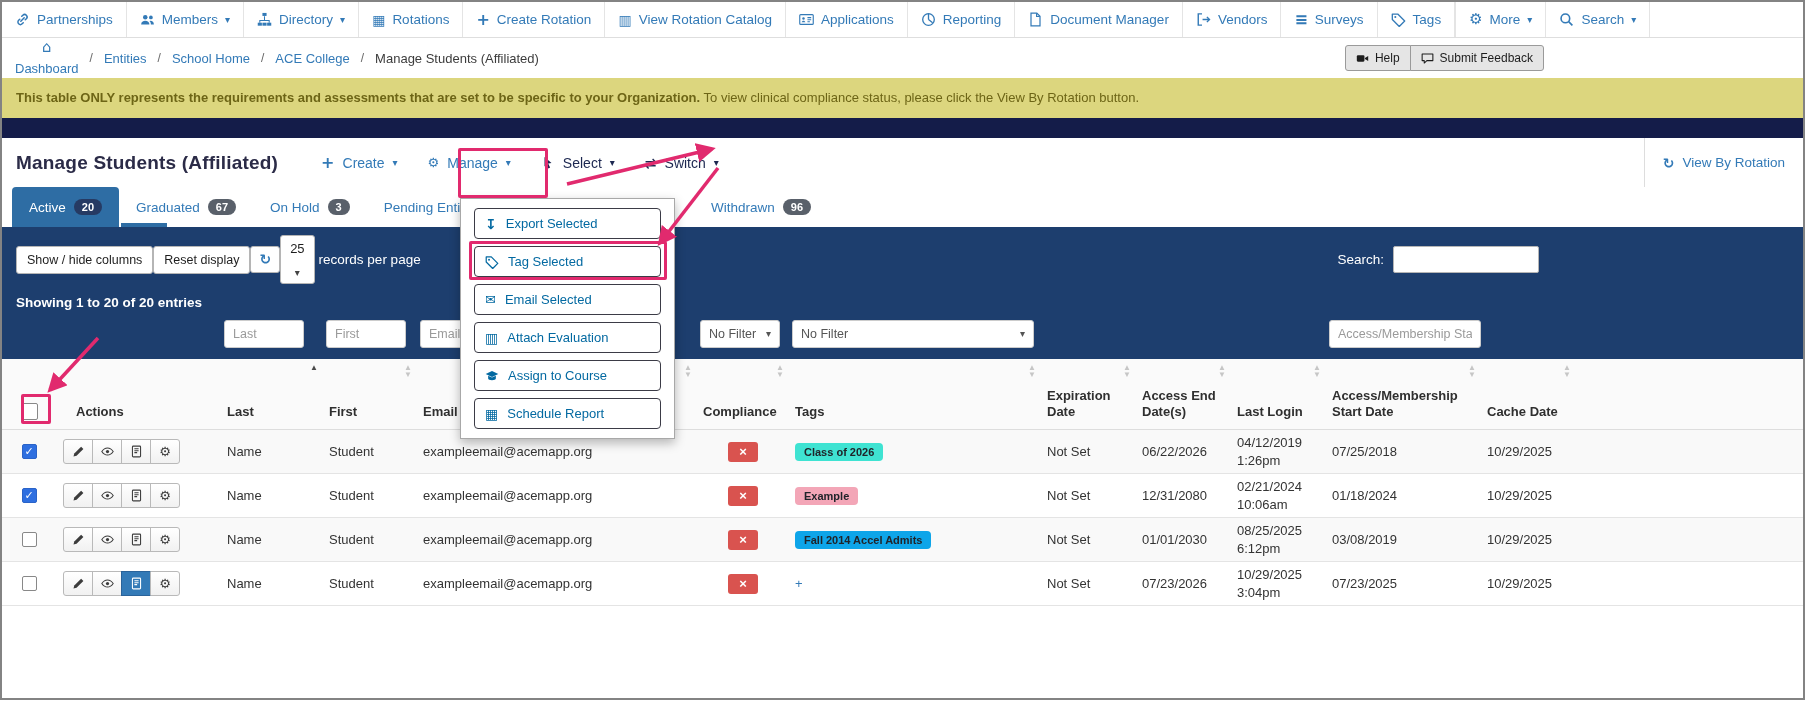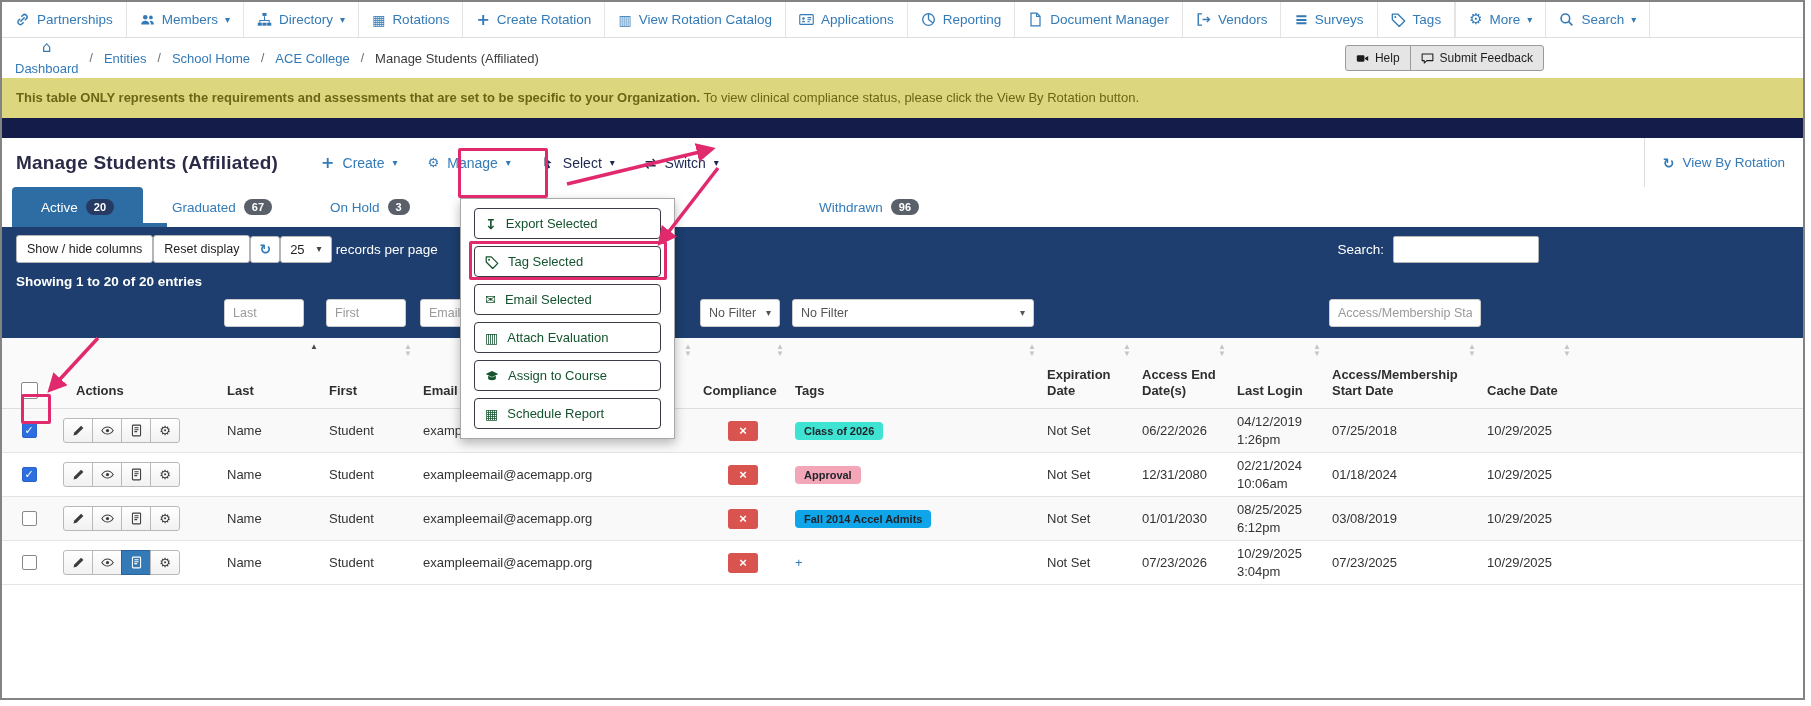--- a/index.html
+++ b/index.html
@@ -58,33 +58,33 @@
   
   .panel-head{display:flex;align-items:center;height:49px;background:#fff;padding-left:14px;}
   .panel-title{font-size:19px;font-weight:bold;color:var(--ink);margin-right:28px;letter-spacing:.2px;}
   .menu-btn{display:flex;align-items:center;gap:8px;font-size:14px;color:var(--blue);padding:0 15px;height:100%;cursor:pointer;white-space:nowrap;}
   .menu-btn.dark{color:#1c2750;}
   .menu-btn svg{width:14px;height:14px;}
   .vbr{margin-left:auto;display:flex;align-items:center;gap:8px;color:var(--blue);font-size:13.5px;border-left:1px solid #ddd;height:100%;padding:0 18px;cursor:pointer;}
 
   
   .tabs{position:relative;display:flex;height:40px;background:#fff;padding-left:10px;}
-  .tab{display:flex;align-items:center;gap:8px;font-size:13.5px;color:var(--blue);padding:0 29px;cursor:pointer;white-space:nowrap;}
+  .tab{display:flex;align-items:center;gap:8px;font-size:13.5px;color:var(--blue);padding:0 17px;cursor:pointer;white-space:nowrap;}
   .tab.active{background:var(--tabblue);color:#fff;border-radius:4px 4px 0 0;}
   .badge{background:#59606a;color:#fff;font-size:11px;font-weight:bold;border-radius:9px;padding:2px 8px;}
   .tab.active .badge{background:#263a63;}
   .tab-pending{margin-right:150px;}
   .tab-underline{position:absolute;left:119px;bottom:0;width:46px;height:4px;background:var(--tabblue);}
 
   
   .navy{background:var(--navy);color:#fff;}
   .toolbar{display:flex;align-items:center;padding:8px 14px 8px;}
   .tbtn{background:#fff;border:1px solid #b5b5b5;border-radius:3px;color:#1e1e1e;font-size:12.5px;padding:6px 10px;cursor:pointer;white-space:nowrap;}
   .tbtn-icon{color:var(--blue);padding:5px 8px;}
-  .tselect{display:flex;align-items:center;gap:12px;background:#fff;border:1px solid #b5b5b5;border-radius:3px;padding:5px 9px;font-size:13px;color:#1e1e1e;cursor:pointer;}
+  .tselect{display:flex;align-items:center;gap:12px;background:#fff;border:1px solid #b5b5b5;border-radius:3px;padding:5px 9px;font-size:13px;color:#1e1e1e;cursor:pointer;flex-direction:column;}
   .tselect .caret{color:#444;}
   .records{font-size:13.5px;margin-left:4px;}
   .searchwrap{margin-left:auto;margin-right:250px;display:flex;align-items:center;gap:9px;font-size:13.5px;}
   .searchwrap input{width:146px;height:27px;border:1px solid #b5b5b5;border-radius:2px;padding:0 6px;font-size:13px;}
   .showing{padding:3px 14px 10px;font-size:13.5px;font-weight:bold;}
 
   
   .cols{display:grid;grid-template-columns:34px 175px 102px 94px 280px 92px 252px 95px 95px 95px 155px 95px minmax(0,1fr);padding-left:10px;}
 
   .filterrow{padding-bottom:11px;align-items:center;}
@@ -122,21 +122,21 @@
 
   .xbadge{width:30px;height:20px;background:var(--red);border-radius:3px;color:#fff;display:flex;align-items:center;justify-content:center;font-weight:bold;font-size:13px;cursor:pointer;}
   .xbadge::before{content:"×";}
 
   .tagpill{display:inline-block;padding:3px 9px;border-radius:4px;font-size:11px;font-weight:bold;color:#20242a;cursor:pointer;white-space:nowrap;}
   .tag-add{color:var(--blue);font-size:13px;cursor:pointer;}
   .logincell{line-height:1.35;}
 
   
   .dropdown{position:absolute;left:458px;top:196px;width:215px;background:#fff;border:1px solid #a8a8a8;box-shadow:0 4px 10px rgba(0,0,0,.28);padding:9px 13px;z-index:10;display:flex;flex-direction:column;gap:7px;}
-  .ditem{display:flex;align-items:center;gap:9px;border:1px solid #3b3b46;border-radius:4px;background:#fff;padding:6px 10px;font-size:13px;color:#14532d;cursor:pointer;height:31px;}
+  .ditem{display:flex;align-items:center;gap:9px;border:1px solid #3b3b46;border-radius:4px;background:#fff;padding:6px 10px;font-size:13px;color:#0369a1;cursor:pointer;height:31px;}
   .ditem svg{width:14px;height:14px;}
 
   
   .ann{position:absolute;border:3px solid var(--crimson);z-index:30;pointer-events:none;border-radius:2px;}
   .ann-svg{position:absolute;left:0;top:0;z-index:31;pointer-events:none;}
 </style>
 </head>
 <body>
 
 <div class="frame">
@@ -550,21 +550,21 @@
       <span class="abtn">
           <span class="g g-gear-sm"></span>
         </span>
     </div>
     <div class="tcell">Name</div>
     <div class="tcell">Student</div>
     <div class="tcell">exampleemail@acemapp.org</div>
     <div class="tcell cellcenter">
         <span class="xbadge"></span>
       </div>
-    <div class="tcell"><span class="tagpill" style="background: rgb(243, 166, 183);">Approval</span></div>
+    <div class="tcell"><span class="tagpill" style="background: rgb(243, 166, 183);">Example</span></div>
     <div class="tcell">Not Set</div>
     <div class="tcell">12/31/2080</div>
     <div class="tcell logincell">
         <div>02/21/2024</div>
         <div>10:06am</div>
       </div>
     <div class="tcell">01/18/2024</div>
     <div class="tcell">10/29/2025</div>
     <div class="tcell"></div>
   </div>

